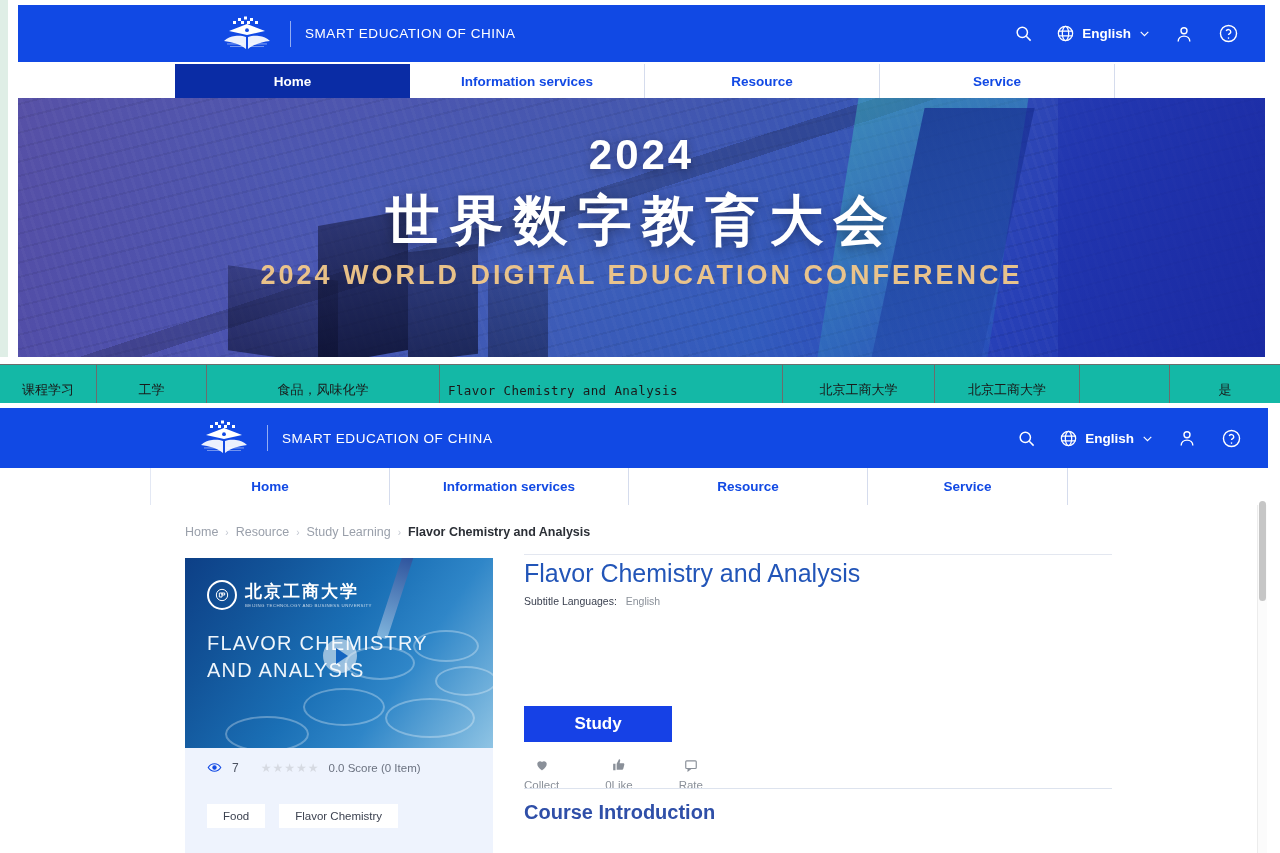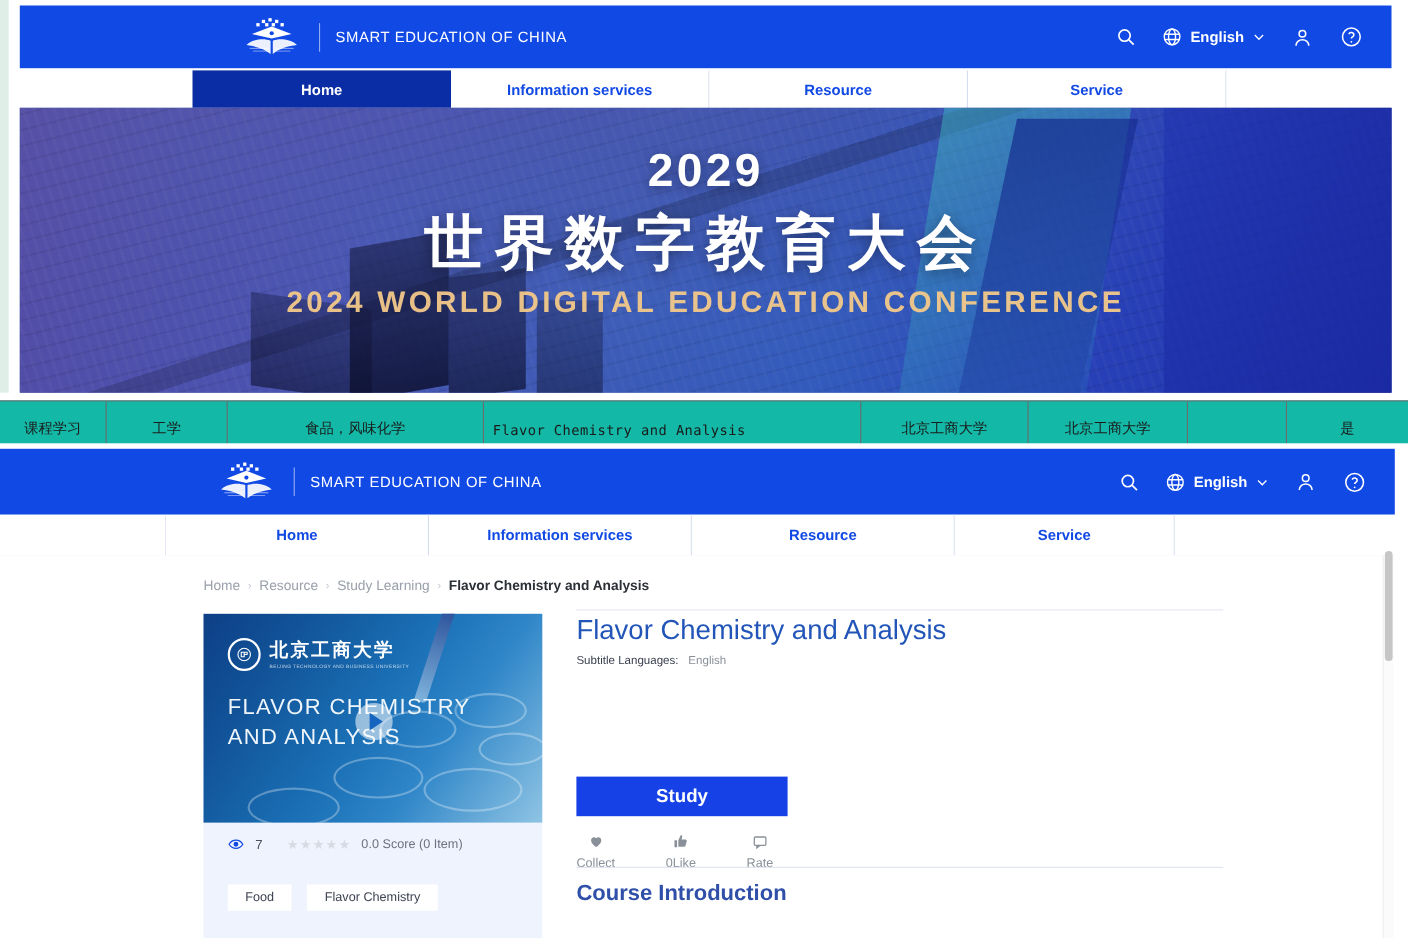--- a/index.html
+++ b/index.html
@@ -148,21 +148,21 @@
 
   .detail{position:absolute;left:524px;top:53px;width:590px;}
   .course-title{
     font-size:25px;color:#2255b8;font-weight:normal;margin:0;line-height:1.2;
   }
   .lang-line{font-size:10.5px;color:#4a5160;margin-top:30px;}
   .lang-line .lbl{color:#3b4150;}
   .lang-line .val{color:#8a9099;margin-left:6px;}
   .lang-line.second{margin-top:7px;}
   .study-btn{
-    position:absolute;left:0;top:148px;width:192px;height:36px;background:#1641e6;
+    position:absolute;left:0;top:148px;width:148px;height:36px;background:#1641e6;
     color:#ffffff;font-size:17px;font-weight:bold;
     display:flex;align-items:center;justify-content:center;border:none;cursor:pointer;
   }
   .actions{position:absolute;left:0;top:200px;display:flex;gap:46px;align-items:center;font-size:11.5px;color:#8a9099;}
   .act{display:flex;align-items:center;gap:7px;flex-direction:column;}
   .hr-bottom{position:absolute;left:0;top:230px;width:588px;height:1px;background:#dde3ee;}
   .section-head{
     position:absolute;left:0;top:243px;font-size:20px;color:#2f4fa8;font-weight:bold;text-align:right;
   }
   .scrollbar{
@@ -267,21 +267,21 @@
     <div class="hero-city"></div>
     <div class="bld" style="left:300px;top:120px;width:90px;height:140px;transform:skewY(-10deg);"></div>
     <div class="bld" style="left:390px;top:150px;width:70px;height:110px;transform:skewY(-7deg);opacity:.8"></div>
     <div class="bld" style="left:210px;top:175px;width:110px;height:85px;transform:skewY(8deg);opacity:.7"></div>
     <div class="bld" style="left:470px;top:175px;width:60px;height:85px;opacity:.55"></div>
     <div class="facet" style="left:820px;top:0;width:170px;height:259px;background:linear-gradient(150deg,rgba(62,190,190,.48),rgba(40,130,190,.20));transform:skewX(-9deg)"></div>
     <div class="facet" style="left:880px;top:10px;width:110px;height:250px;background:linear-gradient(160deg,rgba(20,40,140,.70),rgba(35,70,170,.45));transform:skewX(-12deg)"></div>
     <div class="facet" style="left:1040px;top:0;width:230px;height:259px;background:linear-gradient(120deg,rgba(30,50,175,.55),rgba(25,40,160,.85))"></div>
 
     <div class="hero-title">
-      <div class="hero-year">2029</div>
+      <div class="hero-year">2024</div>
       <div class="hero-cn">世界数字教育大会</div>
       <div class="hero-en">2024 WORLD DIGITAL EDUCATION CONFERENCE</div>
     </div>
   </div>
 </div>
 
 <div class="page" id="table-strip">
   <div class="trow">
     <div class="tcell" style="width:97px">课程学习</div>
     <div class="tcell" style="width:110px">工学</div>

